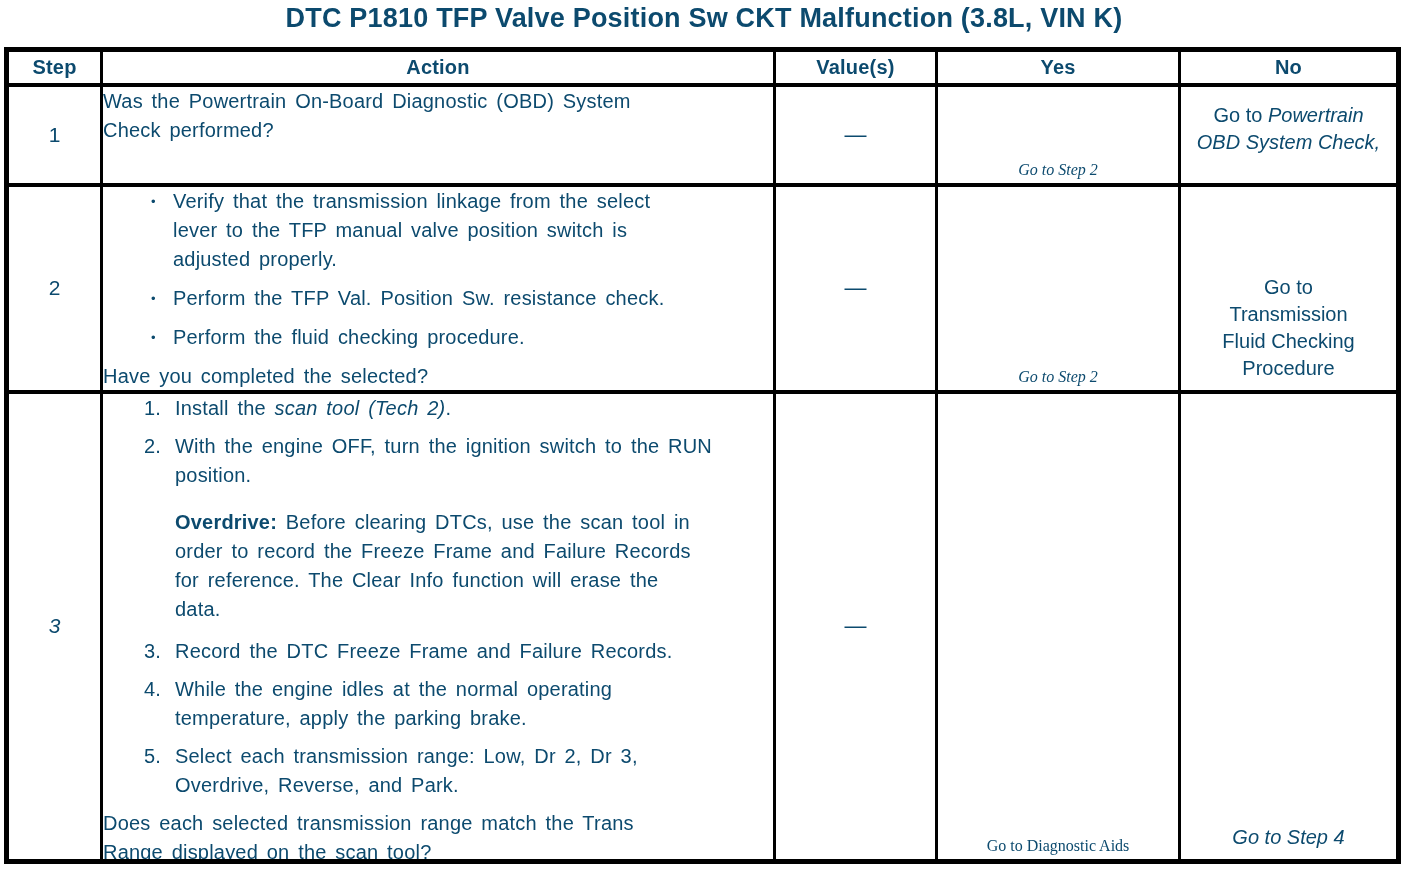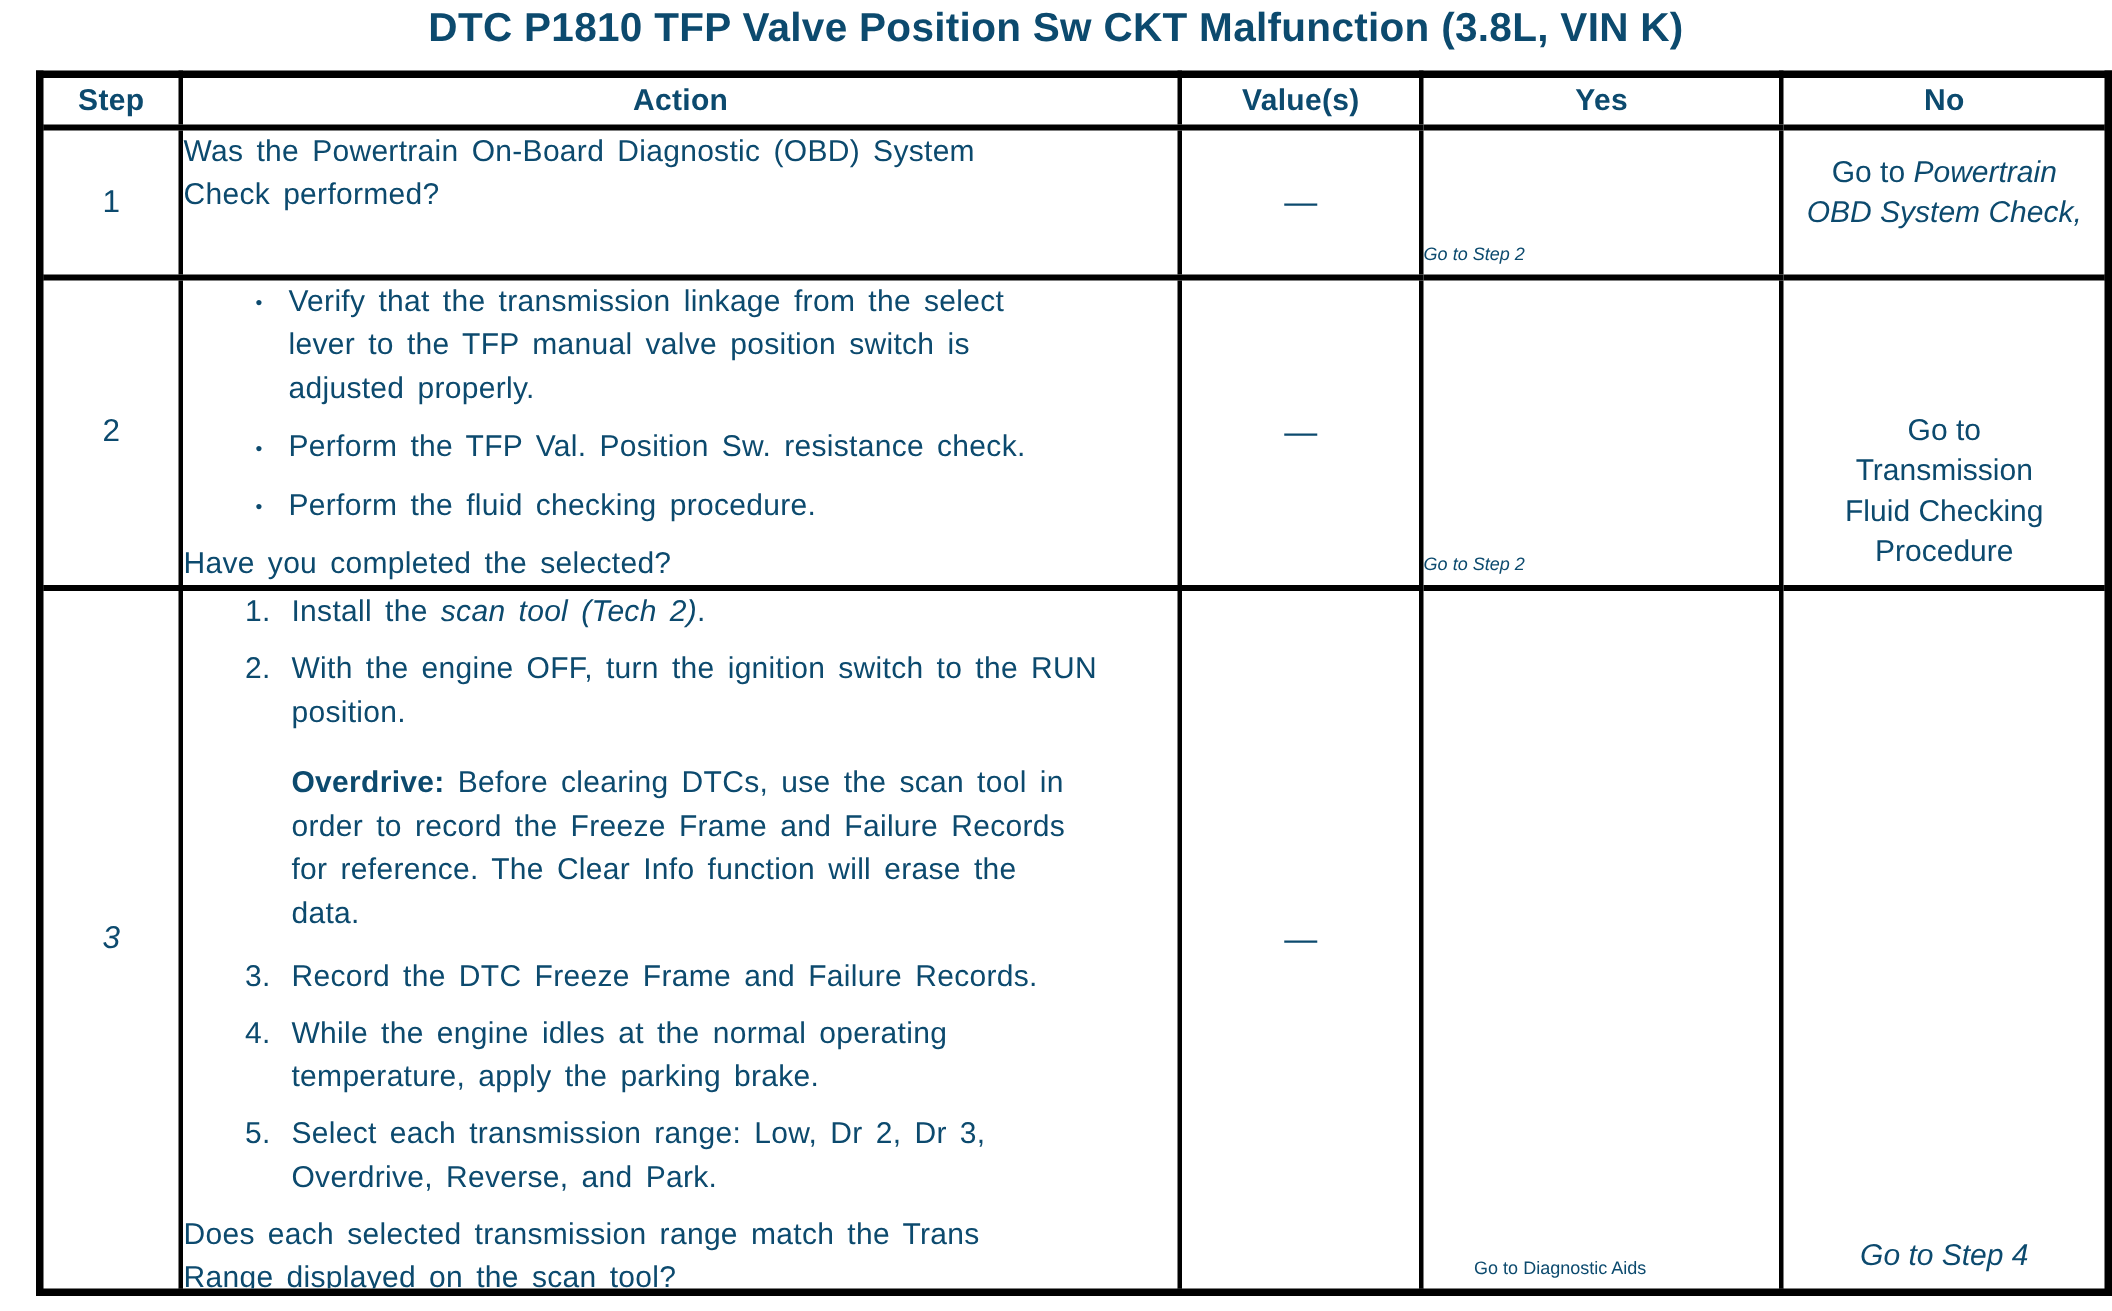--- a/index.html
+++ b/index.html
@@ -11,21 +11,21 @@
     font-family:"Liberation Sans", "DejaVu Sans", sans-serif;
     overflow:hidden;
   }
   .title{
     position:absolute;top:3px;left:0;width:100%;
     text-align:center;
     font-size:27px;font-weight:bold;
     letter-spacing:0.2px;
   }
   table.dtc{
-    position:absolute;top:47px;left:24px;
+    position:absolute;top:47px;left:4px;
     border-collapse:collapse;table-layout:fixed;
     border:5px solid #000;
   }
   table.dtc th, table.dtc td{
     border:3px solid #000;
     padding:0;
     overflow:hidden;
   }
   table.dtc tbody td{border-top-width:4px;}
   th{
@@ -63,23 +63,24 @@
   .important{
     margin:5px 0 13px 72px;
     max-width:532px;line-height:29px;
   }
   .important b{letter-spacing:0.2px;}
   td.value-cell{
     text-align:center;vertical-align:middle;
     font-size:22px;
   }
   td.yes-cell{
-    vertical-align:bottom;text-align:left;
-    font-size:12px;line-height:27px;
+    vertical-align:bottom;text-align:center;
+    font-size:16px;line-height:27px;
     padding-bottom:8px;
+    font-family:Liberation Serif, serif;
   }
   td.no-cell{
     font-size:20px;line-height:27px;text-align:center;
   }
   td.no-cell.top{vertical-align:top;padding-top:15px;}
   td.no-cell.bot{vertical-align:bottom;padding-bottom:8px;}
   .italic{font-style:italic;}
   .no-wrap-narrow{max-width:196px;margin:0 auto;}
   .no-wrap-xnarrow{max-width:152px;margin:0 auto;}
   .yes-wrap-narrow{max-width:170px;margin:0 auto;}

